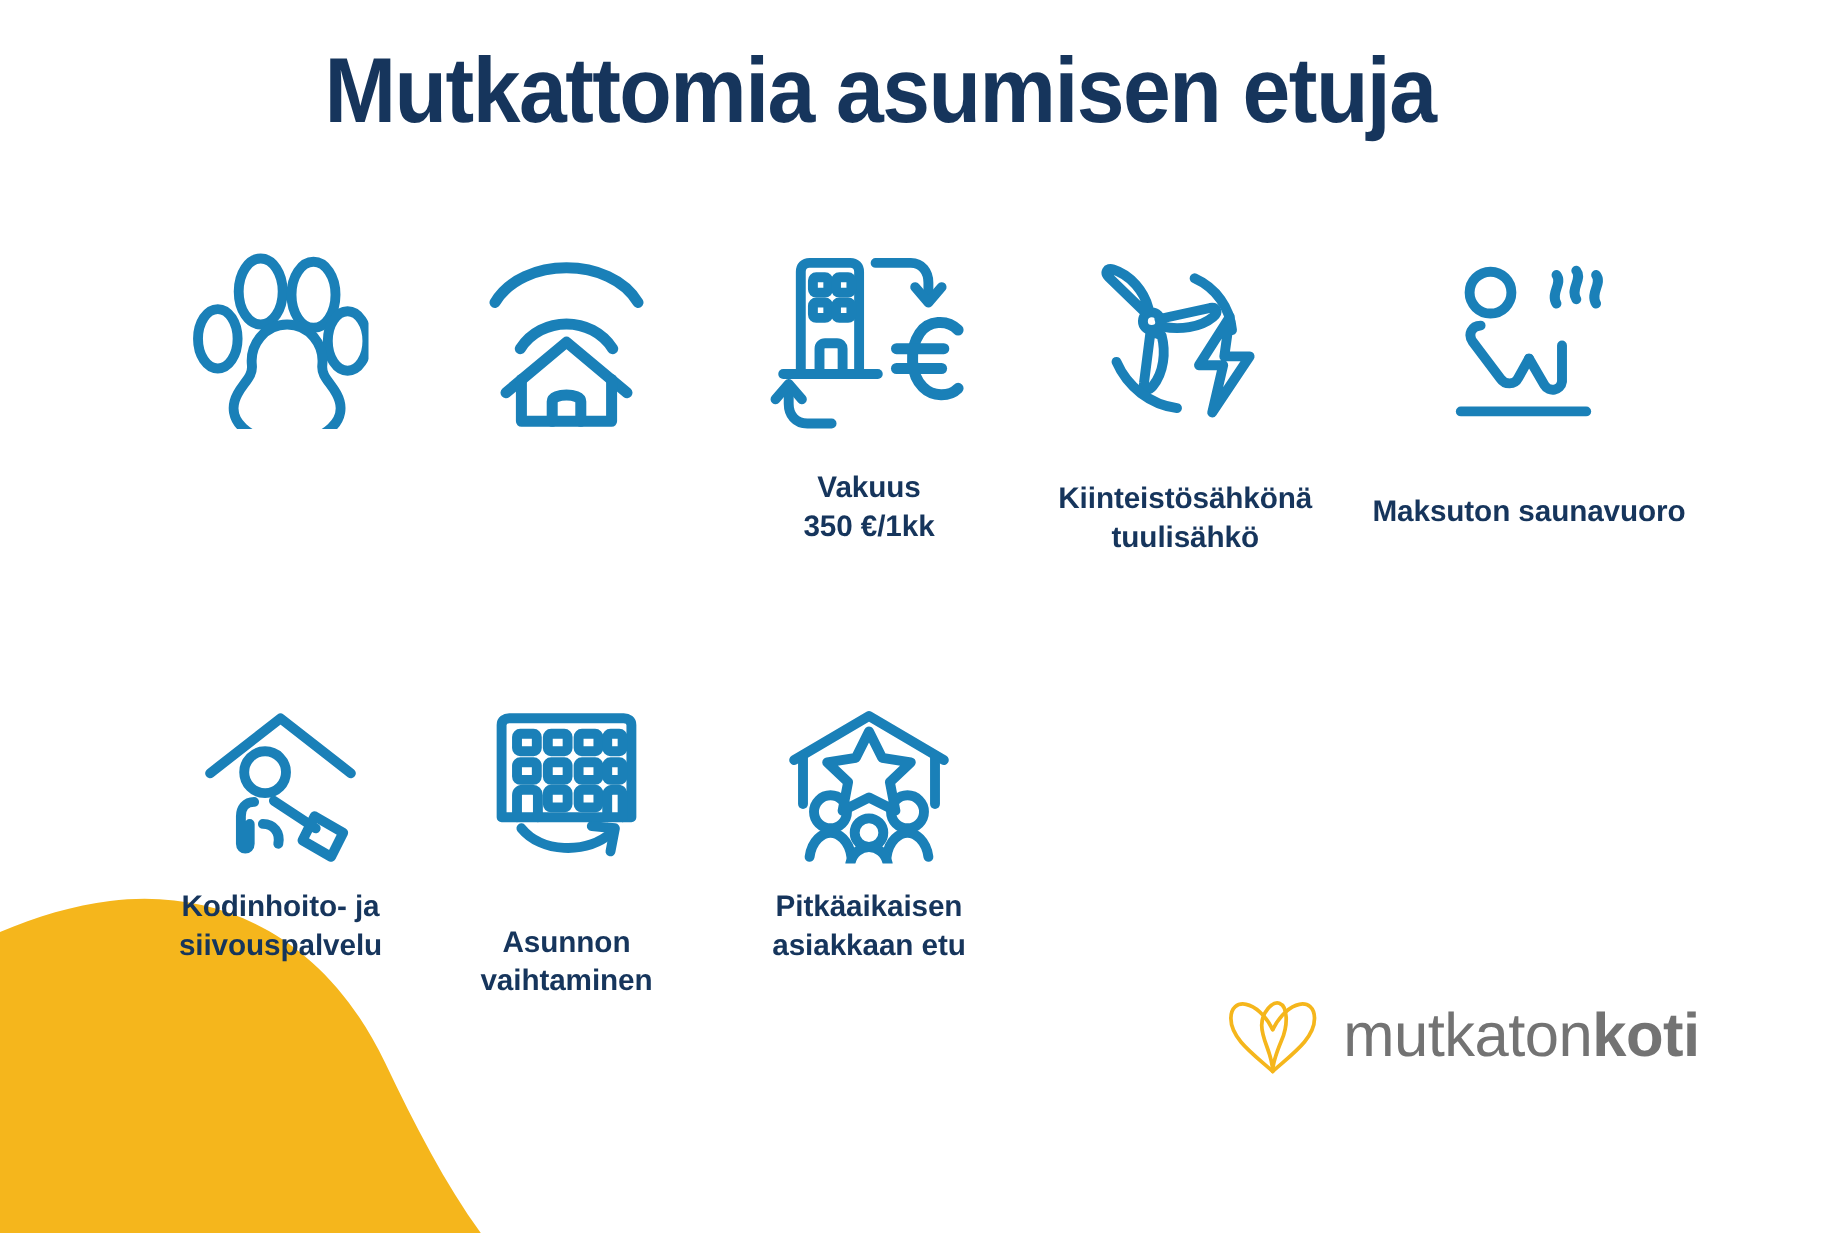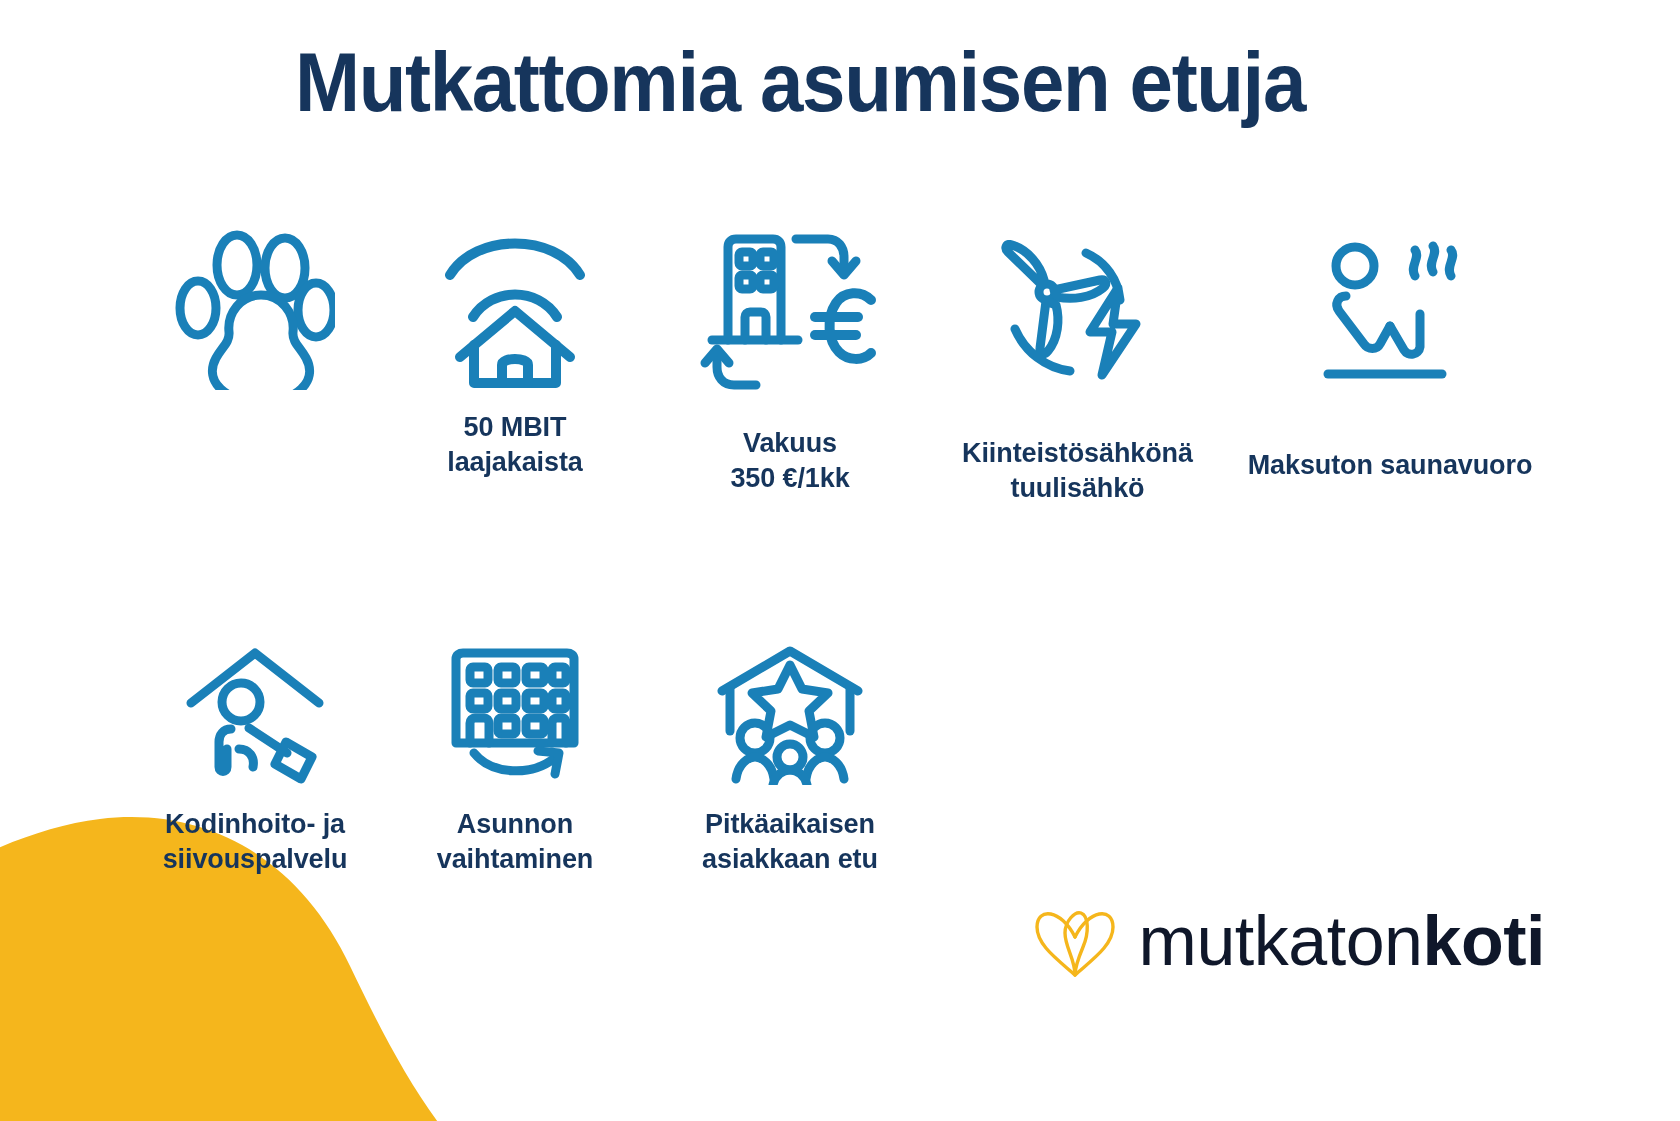--- a/index.html
+++ b/index.html
@@ -105,42 +105,42 @@
   .b-wind .benefit-label { margin-top: 46px; }
 
   .b-sauna     { width: 330px; margin-left: 10px; gap: 12px; }
   .b-sauna .icon-wrap     { height: 185px; }
   .b-sauna .benefit-label { margin-top: 46px; white-space: nowrap; }
 
   .b-cleaning  { width: 250px; margin-left: 10px; }
   .b-cleaning .icon-wrap     { height: 160px; }
   .b-cleaning .benefit-label { margin-top: 22px; text-align: center; }
 
-  .b-swap      { width: 250px; margin-left: 10px; }
+  .b-swap      { width: 250px; margin-left: 10px; gap: 32px; }
   .b-swap .icon-wrap     { height: 160px; }
   .b-swap .benefit-label { margin-top: 22px; }
 
   .b-loyalty   { width: 260px; margin-left: 20px; }
   .b-loyalty .icon-wrap     { height: 160px; }
   .b-loyalty .benefit-label { margin-top: 22px; }
 
   
   .logo {
     position: absolute;
     right: 135px;
     bottom: 122px;
     display: flex;
     align-items: center;
     z-index: 4;
   }
   .logo-mark { margin-right: 22px; }
   .logo-text {
     font-family: "Liberation Sans", sans-serif;
-    font-size: 70px;
-    color: #0f172a;
+    font-size: 56px;
+    color: #737373;
     letter-spacing: -0.5px;
     line-height: 1;
     white-space: nowrap;
   }
   .logo-text .light { font-weight: 400; }
   .logo-text .bold  { font-weight: 700; }
 </style>
 </head>
 <body>
 
@@ -179,22 +179,20 @@
     <div class="benefit b-broadband">
       <div class="icon-wrap">
         <svg width="150" height="165" viewBox="0 0 150 165" fill="none" stroke="#1a80b8" stroke-width="10" stroke-linecap="round">
           <path d="M10 50 C 35 8, 115 8, 140 50"></path>
           <path d="M33 92 C 52 62, 98 62, 117 92"></path>
           <path d="M20 132 L75 86 L130 132" stroke-linejoin="round"></path>
           <path d="M34 120 L34 158 L116 158 L116 120" stroke-linejoin="round"></path>
           <path d="M62 158 L62 140 C 62 132, 88 132, 88 140 L88 158" stroke-linejoin="round"></path>
         </svg>
       </div>
-      <div class="benefit-label">50 MBIT
-laajakaista</div>
     </div>
 
     <div class="benefit b-deposit">
       <div class="icon-wrap">
         <svg width="185" height="165" viewBox="0 0 185 165" fill="none" stroke="#1a80b8" stroke-width="9" stroke-linecap="round" stroke-linejoin="round">
 
           <path d="M30 115 L30 22 C30 17, 33 14, 38 14 L75 14 C80 14, 83 17, 83 22 L83 115"></path>
           <rect x="41" y="27" width="14" height="14" rx="3"></rect>
           <rect x="62" y="27" width="14" height="14" rx="3"></rect>
           <rect x="41" y="50" width="14" height="14" rx="3"></rect>

